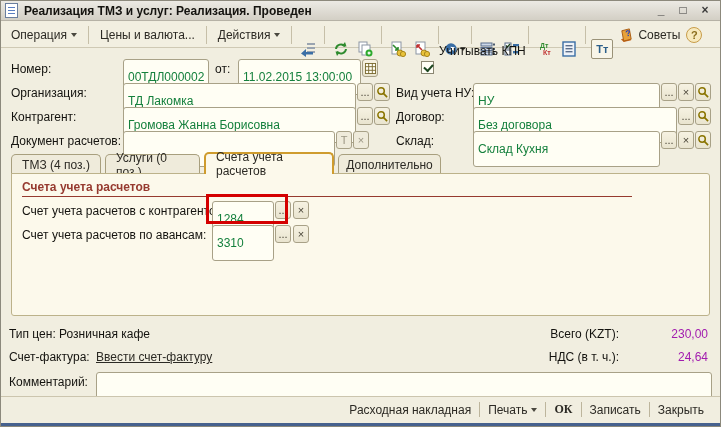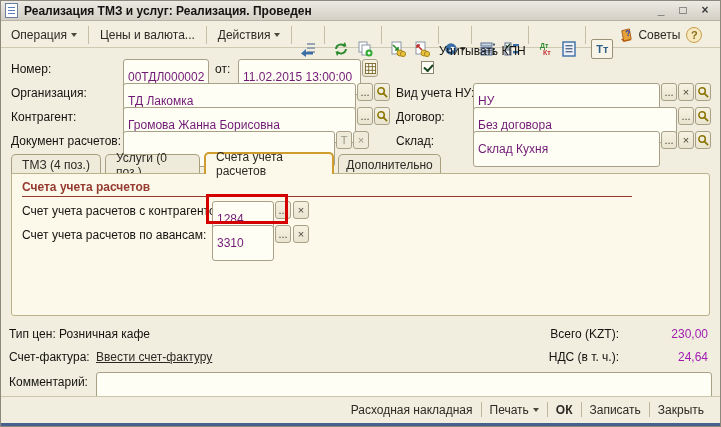--- a/index.html
+++ b/index.html
@@ -39,21 +39,21 @@
   .dtkt { font-size:7px; font-weight:bold; line-height:7px; text-align:left; }
   .dtkt .dt { color:#2e8b2e; } .dtkt .kt { color:#c03030; margin-left:3px; }
   .tt-glyph { font-size:11px; font-weight:bold; color:#2c5f8a; }
   .tips-btn { display:flex; align-items:center; gap:4px; font-size:12px; color:#2c2a24; padding:2px 4px; }
   .help-btn { width:16px; height:16px; border-radius:50%; background:#f7e9bd; border:1px solid #c89d4a; color:#8a6d1d; font-size:11px; font-weight:bold; display:flex; align-items:center; justify-content:center; }
 
   
   .lbl { position:absolute; font-size:12px; color:#14130f; white-space:nowrap; }
   .tf {
     position:absolute; height:36px; border:1px solid #a8a187; border-radius:3px;
-    background:#fffef4; font-family:"Liberation Sans",sans-serif; font-size:12px; color:#701a75;
+    background:#fffef4; font-family:"Liberation Sans",sans-serif; font-size:12px; color:#15803d;
     padding:0 4px; outline:none;
   }
   .fbtn {
     position:absolute; height:18px; width:16px; border:1px solid #a8a187; border-radius:3px;
     background:linear-gradient(#f6f2e2,#e9e4cf); font-size:11px; color:#4a4538;
     display:flex; align-items:center; justify-content:center; line-height:1;
   }
   .fbtn.disabled { color:#9b9684; background:#efebdb; }
   .checkbox { position:absolute; width:13px; height:13px; background:#fffef6; border:1px solid #8a8672; }
   .checkbox::after { content:""; position:absolute; left:2px; top:2px; width:7px; height:4px;
@@ -75,21 +75,21 @@
   .link { text-decoration:underline; color:#2c2a24; font-size:12px; cursor:pointer; }
   .rlabel { position:absolute; font-size:12px; color:#14130f; text-align:right; }
   .rvalue { position:absolute; font-size:12px; color:#a21caf; text-align:right; }
 
   
   .statusbar { position:absolute; left:0; right:0; top:395px; height:29px; border-top:1px solid #ccc5ae;
     display:flex; align-items:center; padding:0 8px 3px 8px; background:#f1eee0; }
   .user-text { font-size:12px; color:#1b3e9e; }
   .sb-buttons { margin-left:auto; display:flex; align-items:center; }
   .sb-btn { font-size:12px; color:#2c2a24; padding:3px 8px; white-space:nowrap; display:flex; align-items:center; gap:4px; }
-  .sb-btn.ok { font-weight:bold; }
+  .sb-btn.ok { font-weight:bold;font-family:Liberation Serif, serif; }
   .sb-sep { width:1px; height:15px; background:#bdb59c; }
 
   svg { display:block; }
 </style>
 </head>
 <body>
 
 <div class="window">
 
   <div class="titlebar">

